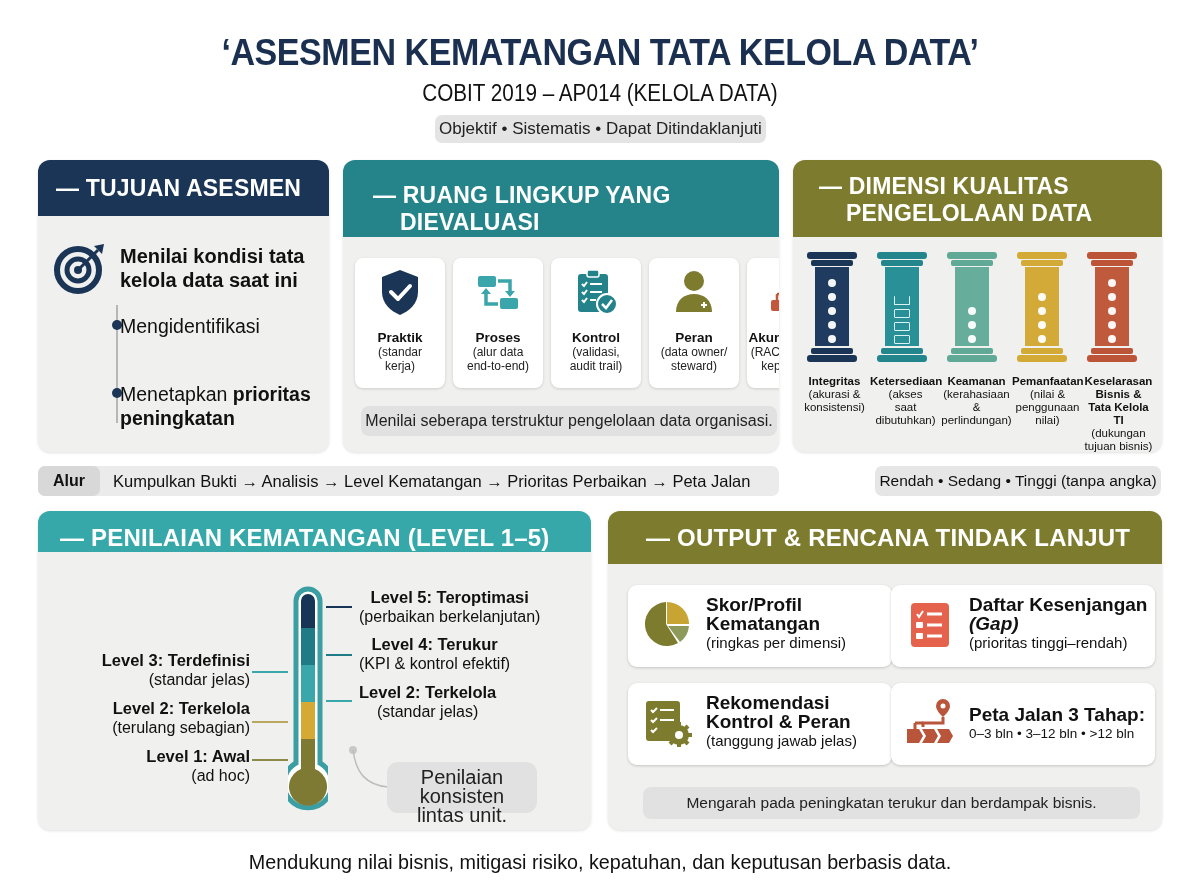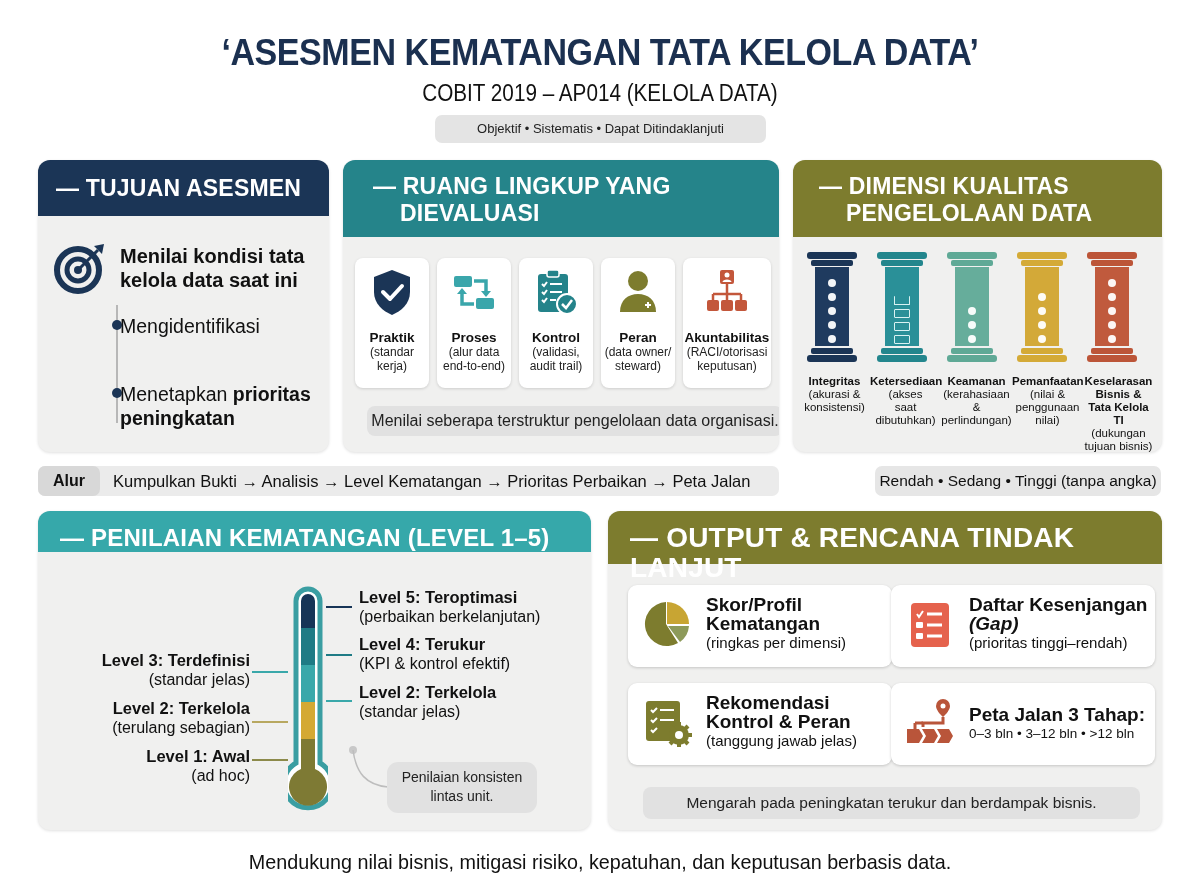--- a/index.html
+++ b/index.html
@@ -4,51 +4,51 @@
 <style>
   * { box-sizing: border-box; margin: 0; padding: 0; }
   html, body { width: 1200px; height: 896px; background: #ffffff; overflow: hidden; }
   body { font-family: "Liberation Sans", "DejaVu Sans", sans-serif; color: #111; position: relative; }
 
   .title { position: absolute; top: 32px; left: 0; width: 1200px; text-align: center;
     font-size: 37px; font-weight: bold; color: #1b3050; letter-spacing: -0.5px; transform: scaleX(0.92); }
   .subtitle { position: absolute; top: 80px; left: 0; width: 1200px; text-align: center;
     font-size: 23px; color: #111; transform: scaleX(0.9); }
   .tagline { position: absolute; top: 115px; left: 435px; width: 331px; height: 28px; border-radius: 7px;
-    background: #e4e4e4; text-align: center; line-height: 28px; font-size: 13px; color: #222; }
+    background: #e4e4e4; text-align: center; line-height: 28px; font-size: 17px; color: #222; }
 
   .card { position: absolute; background: #f0f0ef; border-radius: 12px; overflow: hidden;
     box-shadow: 0 1px 3px rgba(0,0,0,0.12); }
   .card-head { color: #fff; font-weight: bold; font-size: 23px; padding: 12px 18px; line-height: 27px; letter-spacing: 0.2px; }
   .navy { background: #1b3556; }
   .teal { background: #25848a; }
   .teal2 { background: #36a8aa; }
   .olive { background: #7d7c2e; }
 
   
   #card-tujuan { left: 38px; top: 160px; width: 291px; height: 292px; }
   #card-tujuan .card-head { height: 56px; line-height: 32px; }
   .tj-icon { position: absolute; left: 16px; top: 82px; width: 52px; height: 52px; }
   .tj-line { position: absolute; left: 78px; top: 145px; width: 2px; height: 118px; background: #b7b7b7; }
   .tj-dot { position: absolute; left: 74px; width: 10px; height: 10px; border-radius: 50%; background: #1b3556; }
   .tj-text { position: absolute; left: 82px; font-size: 19.5px; line-height: 24px; color: #111; }
   .b { font-weight: bold; }
 
   
   #card-ruang { left: 343px; top: 160px; width: 436px; height: 292px; }
-  #card-ruang .card-head { height: 77px; padding-top: 13px; padding-left: 30px; }
+  #card-ruang .card-head { height: 77px; padding-top: 22px; padding-left: 30px; }
   .scope-row { position: absolute; top: 98px; left: 12px; display: flex; gap: 8px; }
-  .scope { width: 74px; height: 130px; background: #fff; border-radius: 8px; box-shadow: 0 1px 3px rgba(0,0,0,0.15);
+  .scope { width: 90px; height: 130px; background: #fff; border-radius: 8px; box-shadow: 0 1px 3px rgba(0,0,0,0.15);
     text-align: center; padding-top: 10px; }
   .scope.wide { width: 88px; }
   .scope svg { width: 44px; height: 48px; }
   .scope .lbl { font-weight: bold; font-size: 13.5px; margin-top: 10px; }
   .scope .sub { font-size: 12px; line-height: 14px; color: #222; }
   .note-bar { position: absolute; background: #e1e1e1; border-radius: 8px; text-align: center; color: #222; }
-  #card-ruang .note-bar { left: 24px; top: 246px; width: 416px; height: 30px; line-height: 30px; font-size: 16px; }
+  #card-ruang .note-bar { left: 18px; top: 246px; width: 416px; height: 30px; line-height: 30px; font-size: 16px; }
 
   
   #card-dimensi { left: 793px; top: 160px; width: 369px; height: 292px; }
   #card-dimensi .card-head { height: 77px; padding-top: 13px; padding-left: 26px; }
   .pillars { position: absolute; top: 92px; left: 14px; display: flex; gap: 20px; }
   .pillar { width: 50px; height: 110px; position: relative; }
   .pillar .cap { position: absolute; left: 0; width: 50px; height: 7px; border-radius: 3px; }
   .pillar .cap2 { position: absolute; left: 4px; width: 42px; height: 6px; border-radius: 2px; }
   .pillar .shaft { position: absolute; left: 8px; top: 15px; width: 34px; height: 79px; }
   .pillar .dot { position: absolute; left: 13px; width: 8px; height: 8px; border-radius: 50%; background: #fff; opacity: 0.95; }
@@ -62,30 +62,30 @@
   .alur-tag { position: absolute; left: 0; top: 0; width: 62px; height: 30px; background: #d8d8d8; border-radius: 7px;
     font-weight: bold; font-size: 16px; line-height: 30px; text-align: center; }
   .alur-text { position: absolute; left: 75px; top: 0; line-height: 30px; font-size: 16.5px; color: #111; }
   .scale { position: absolute; left: 875px; top: 466px; width: 286px; height: 30px; background: #e6e6e6; border-radius: 7px;
     font-size: 15.5px; line-height: 30px; text-align: center; color: #111; }
 
   
   #card-penilaian { left: 38px; top: 511px; width: 553px; height: 319px; }
   #card-penilaian .card-head { height: 41px; line-height: 30px; font-size: 24px; padding-left: 22px; }
   .thermo { position: absolute; left: 250px; top: 72px; width: 40px; height: 234px; }
-  .lvl { position: absolute; font-size: 16px; line-height: 19px; }
+  .lvl { position: absolute; font-size: 16px; line-height: 19px; text-align: center; }
   .lvl .t { font-weight: bold; font-size: 16.5px; }
   .lvl.left { text-align: right; }
   .tick { position: absolute; height: 1.5px; }
   .callout { position: absolute; left: 349px; top: 251px; width: 150px; height: 51px; background: #e1e1e1; border-radius: 11px;
-    text-align: center; font-size: 14px; line-height: 19px; padding-top: 6px; color: #222; }
+    text-align: center; font-size: 20px; line-height: 19px; padding-top: 6px; color: #222; }
 
   
   #card-output { left: 608px; top: 511px; width: 554px; height: 319px; }
-  #card-output .card-head { height: 53px; line-height: 30px; font-size: 28px; padding-left: 22px; }
+  #card-output .card-head { height: 53px; line-height: 30px; font-size: 24px; padding-left: 38px; }
   .out { position: absolute; width: 264px; height: 82px; background: #fff; border-radius: 9px; box-shadow: 0 1px 3px rgba(0,0,0,0.18); }
   .out svg { position: absolute; left: 14px; top: 14px; width: 50px; height: 50px; }
   .out .txt { position: absolute; left: 78px; top: 10px; font-size: 15px; line-height: 19px; color: #111; }
   .out .txt .t { font-weight: bold; font-size: 19px; }
   #card-output .note-bar { left: 35px; top: 276px; width: 497px; height: 32px; line-height: 32px; font-size: 15.5px; }
 
   .footer { position: absolute; top: 850px; left: 0; width: 1200px; text-align: center; font-size: 21px; color: #111; transform: scaleX(0.94); }
 </style>
 </head>
 <body>

